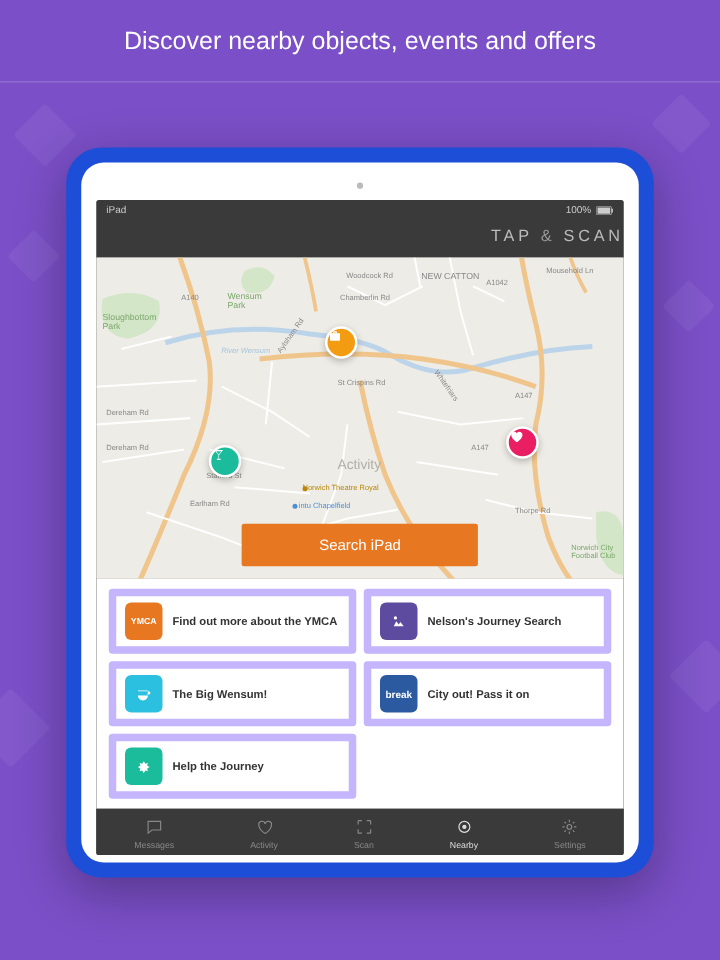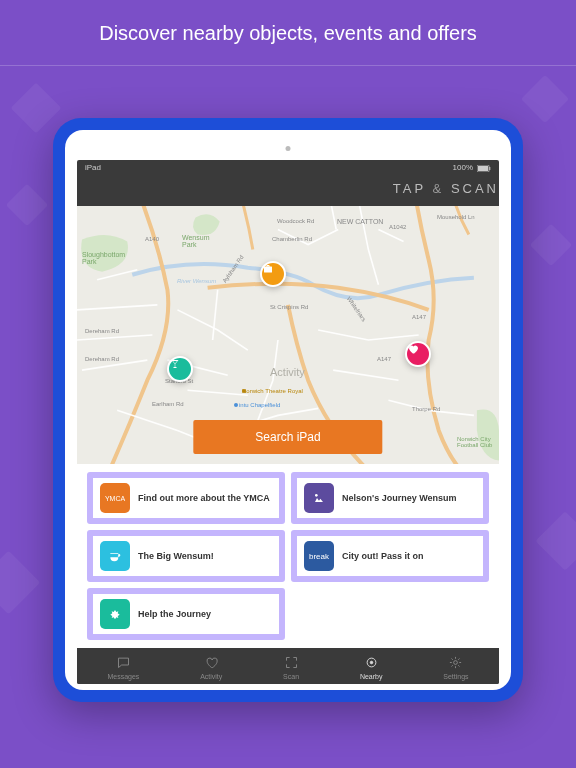--- a/index.html
+++ b/index.html
@@ -47,21 +47,21 @@
 
 .pin{position:absolute;width:26px;height:26px;border-radius:50%;border:2px solid #fff;display:flex;align-items:center;justify-content:center;box-shadow:0 2px 6px rgba(0,0,0,.25);cursor:pointer}
 .pin.orange{background:#f39c12}.pin.cyan{background:#1abc9c}.pin.pink{background:#e91e63}
 .pin svg{width:12px;height:12px;fill:#fff}
 
 .search-btn{position:absolute;left:50%;bottom:10px;transform:translateX(-50%);background:#e87722;color:#fff;border:none;padding:10px 62px;font-size:12px;border-radius:2px;cursor:pointer}
 
 .cards{background:#fff;padding:8px 10px;display:grid;grid-template-columns:1fr 1fr;gap:6px}
 .card{display:flex;align-items:center;gap:8px;border:6px solid #c4b5fd;border-radius:3px;padding:5px 7px;cursor:pointer}
 .card.single{grid-column:1/2;max-width:200px}
-.card-icon{width:30px;height:30px;border-radius:5px;flex-shrink:0;display:flex;align-items:center;justify-content:center;color:#fff;font-size:7px;font-weight:400}
+.card-icon{width:30px;height:30px;border-radius:5px;flex-shrink:0;display:flex;align-items:center;justify-content:center;color:#fff;font-size:7px;font-weight:700}
 .card-icon.ymca{background:#e87722}.card-icon.purple{background:#5c4b9e}
 .card-icon.cuppa{background:#2cc0e0}.card-icon.break{background:#2c5aa0;font-size:8px}
 .card-icon.hedge{background:#1abc9c}
 .card-icon svg{width:16px;height:16px;fill:#fff}
 .card-text{font-size:9px;font-weight:600;color:#333;line-height:1.2}
 
 .tabbar{display:flex;justify-content:space-around;align-items:center;padding:7px 0 4px;background:#3a3a3a}
 .tab{display:flex;flex-direction:column;align-items:center;gap:2px;color:#888;font-size:7px;cursor:pointer}
 .tab.active{color:#ddd}
 .tab svg{width:15px;height:15px;fill:none;stroke:currentColor;stroke-width:1.5}
@@ -207,21 +207,21 @@
         <div class="card-icon ymca">YMCA</div>
         <div class="card-text">Find out more about the YMCA</div>
       </div>
       <div class="card">
         <div class="card-icon purple">
           <svg viewBox="0 0 24 24">
               <path d="M6 18l3-6 3 4 2-3 4 5H6z"></path>
               <circle cx="8" cy="8" r="2"></circle>
             </svg>
         </div>
-        <div class="card-text">Nelson's Journey Wensum</div>
+        <div class="card-text">Nelson's Journey Search</div>
       </div>
       <div class="card">
         <div class="card-icon cuppa">
           <svg viewBox="0 0 24 24">
               <path d="M5 9h12v1a5 5 0 01-1 3h2a2 2 0 000-4h-1V8H5v1zm0 5a6 6 0 0012 0H5z"></path>
             </svg>
         </div>
         <div class="card-text">The Big Wensum!</div>
       </div>
       <div class="card">

